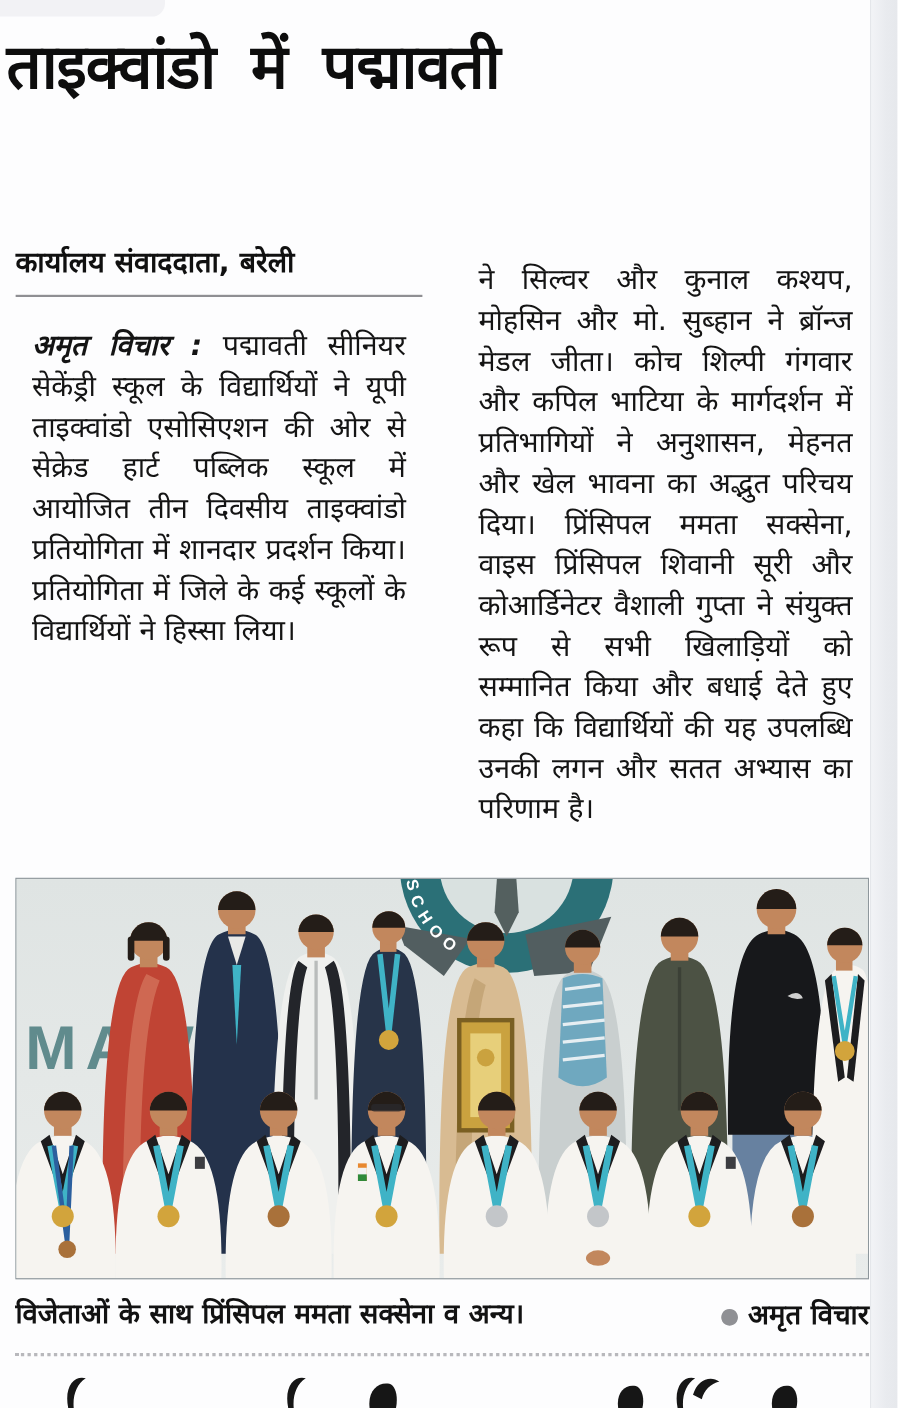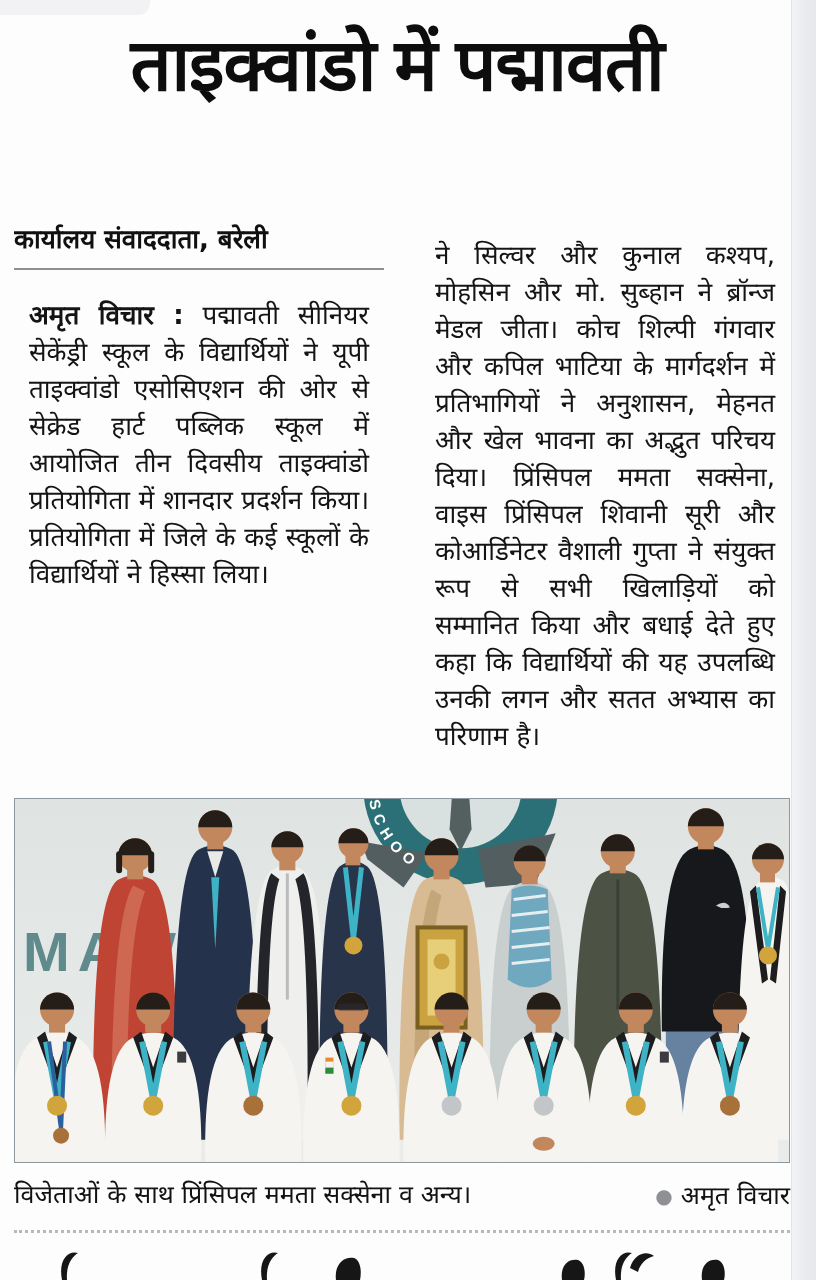--- a/index.html
+++ b/index.html
@@ -19,23 +19,23 @@
   }
   
   .top-remnant{
     position:absolute;top:0;left:0;width:150px;height:15px;
     background:#f2f2f5;border-radius:0 0 12px 0;
   }
 
   
   .headline{
     position:absolute;top:18px;left:6px;width:782px;
-    text-align:center;color:#0d0d0d;
-    font-family:Liberation Sans, sans-serif;
-    font-weight:800;font-size:72px;line-height:95px;
+    color:#0d0d0d;
+    font-family:Liberation Mono, monospace;
+    font-weight:800;font-size:56px;line-height:95px;
     letter-spacing:-1px;
   }
 
   
   .columns{
     position:absolute;top:222px;left:14px;width:776px;height:572px;
     display:flex;gap:36px;overflow:hidden;
     color:#141414;
     font-family:"DejaVu Sans", sans-serif;
   }
@@ -44,36 +44,36 @@
     font-size:26px;font-weight:700;line-height:34px;color:#101010;
   }
   .byline-rule{
     border:0;border-top:2px solid #8f8f93;margin:12px 0 0 0;width:100%;
   }
   .body-text{
     font-size:26px;line-height:37px;text-align:justify;text-justify:inter-word;
     margin:15px;
   }
   .col1 .body-text.first{margin-top:27px;}
-  .lead-label{font-weight:700;}
+  .lead-label{font-weight:700;font-style:italic;}
   .para-indent{text-indent:1.4em;}
 
   
   .photo{
     position:absolute;top:798px;left:14px;width:776px;height:365px;
     border:1.5px solid #8e979c;box-sizing:border-box;background:#e3e7e6;
   }
   .photo svg{display:block;width:100%;height:100%;}
 
   
   .caption-row{
     position:absolute;top:1178px;left:14px;width:776px;
     display:flex;justify-content:space-between;align-items:baseline;
     font-family:"DejaVu Sans", sans-serif;
-    font-size:25px;font-weight:400;color:#121212;line-height:34px;
+    font-size:25px;font-weight:700;color:#121212;line-height:34px;
   }
   .credit{display:flex;align-items:center;gap:8px;white-space:nowrap;}
   .credit-bullet{color:#8f9094;font-size:20px;line-height:1;}
 
   .dotted-divider{
     position:absolute;top:1230px;left:14px;width:776px;height:0;
     border-top:3px dotted #b8b8bc;
   }
 
   .next-article-strip{

